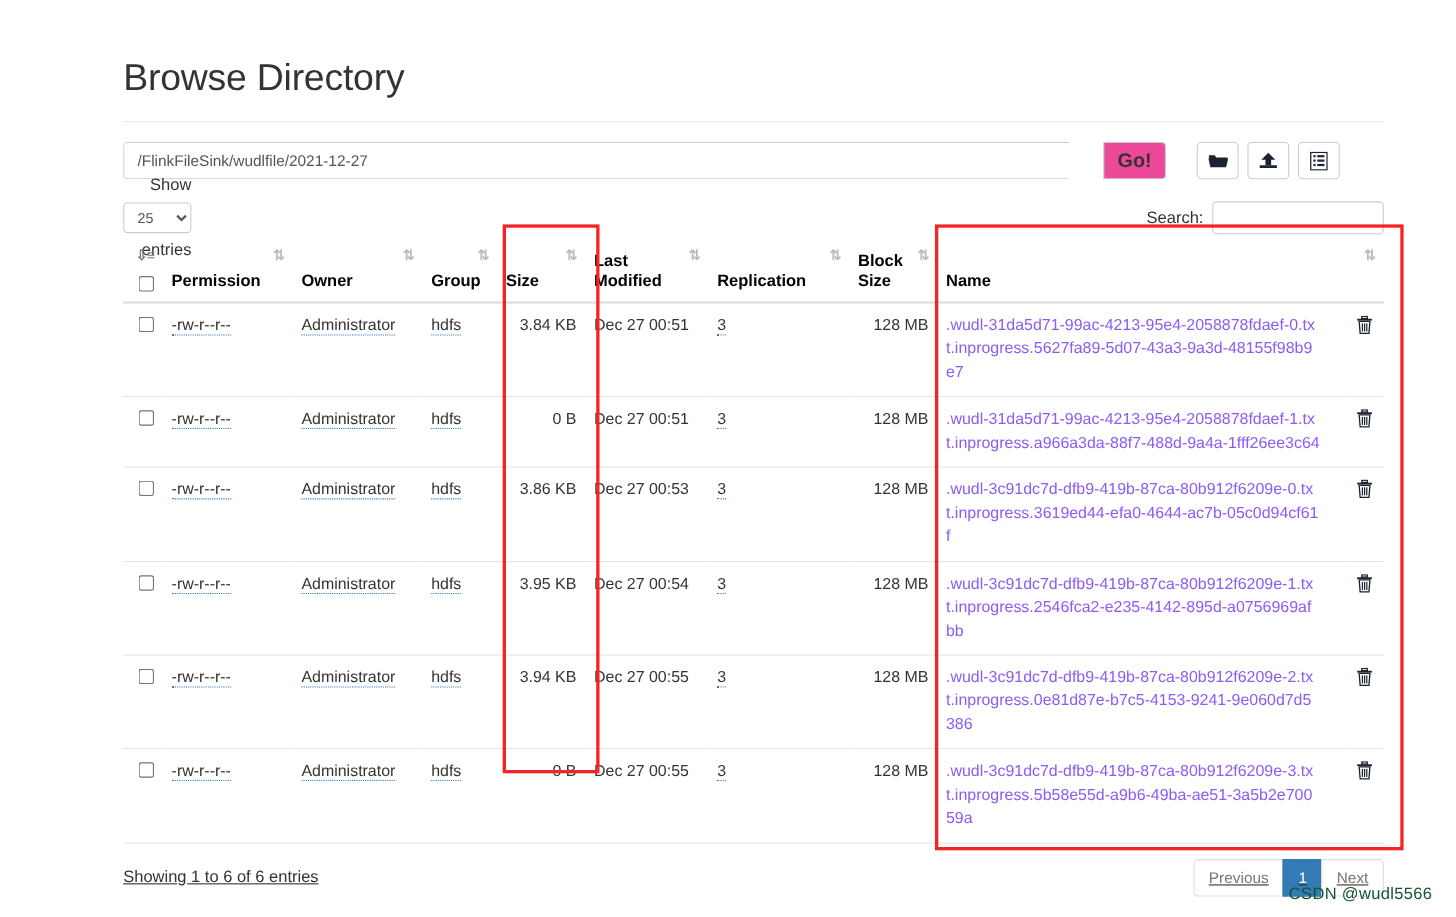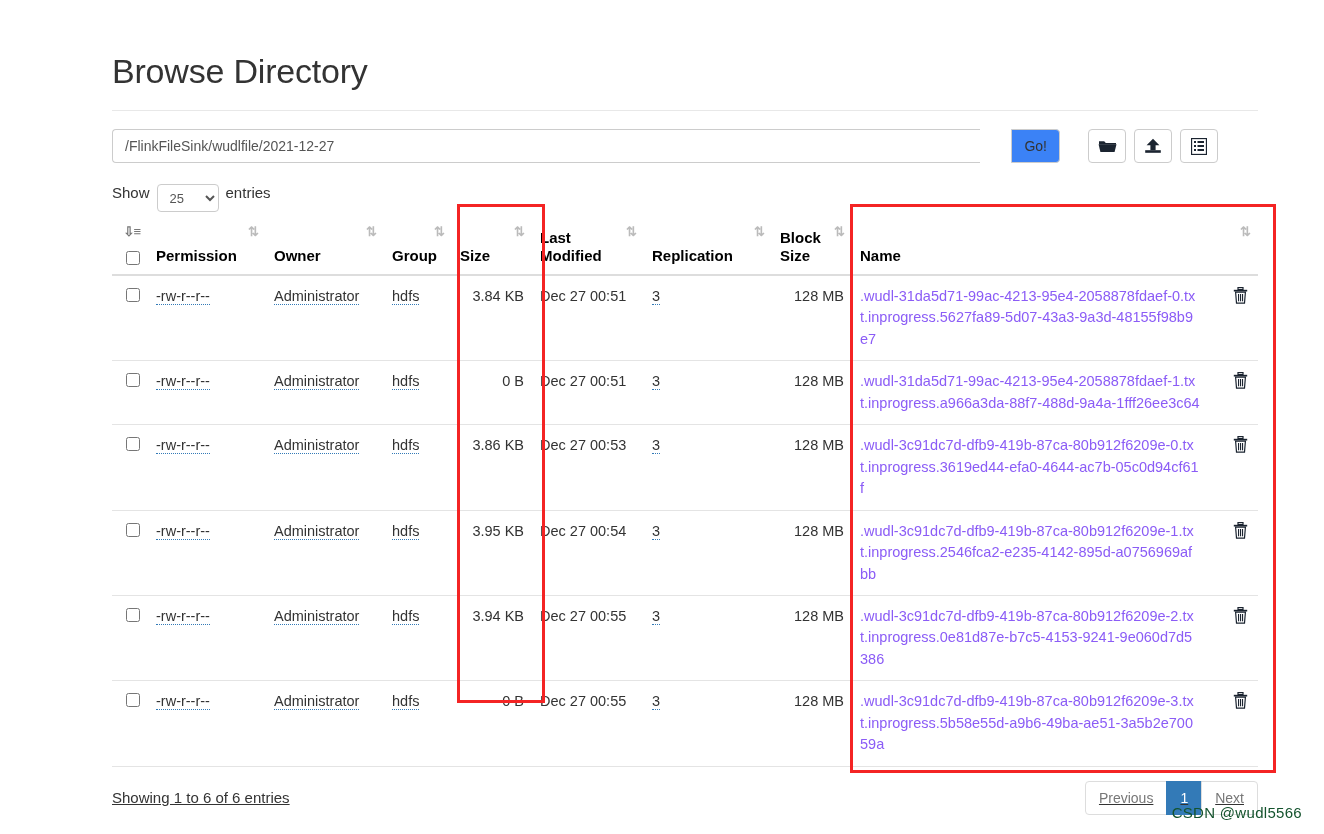--- a/index.html
+++ b/index.html
@@ -60,26 +60,27 @@
     color: #555;
     font-family: "Liberation Sans", sans-serif;
     outline: none;
     background: #fff;
   }
   .go-btn {
     height: 34px;
     min-width: 48px;
     border: 1px solid #ccc;
     border-radius: 0 4px 4px 0;
-    background: #3b82f6;
-    color: #333;
-    font-size: 14px;
+    background: #ec4899;
+    color: #333;
+    font-size: 18px;
     padding: 6px 12px;
     cursor: pointer;
     font-family: "Liberation Sans", sans-serif;
+    font-weight: bold;
   }
   .icon-btns {
     display: flex;
     margin-left: 28px;
     gap: 8px;
   }
   .icon-btn {
     width: 38px; height: 34px;
     border: 1px solid #ccc;
     border-radius: 4px;
@@ -97,22 +98,23 @@
     display: flex;
     justify-content: space-between;
     align-items: center;
     margin-top: 20px;
     height: 30px;
   }
   .show-entries {
     font-size: 15px;
     color: #333;
     display: flex;
-    align-items: flex-start;
+    align-items: flex-end;
     gap: 7px;
+    flex-direction: column;
   }
   .len-select {
     height: 28px;
     border: 1px solid #ccc;
     border-radius: 4px;
     background: #fff;
     font-size: 13px;
     color: #555;
     padding: 2px 4px 2px 8px;
     font-family: "Liberation Sans", sans-serif;
@@ -341,20 +343,24 @@
     </div>
 
     <div class="tablecontrols">
       <label class="show-entries">
         <span>Show</span>
         <select class="len-select">
           <option>25</option>
         </select>
         <span>entries</span>
       </label>
+      <label class="search-wrap">
+        <span>Search:</span>
+        <input class="search-input" type="text" value="" style="">
+      </label>
     </div>
 
     <table class="files">
       <thead>
         <tr>
           <th class="col-check">
             <span class="sort-ind active">⇩≡</span>
             <input type="checkbox" class="hdr-check" style="">
           </th>
           <th class="col-perm">

